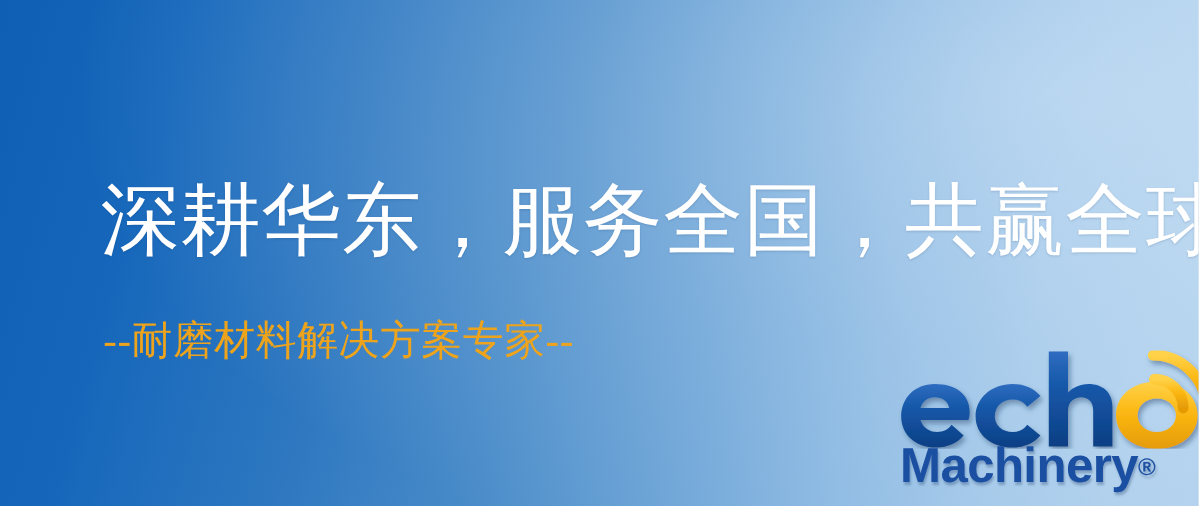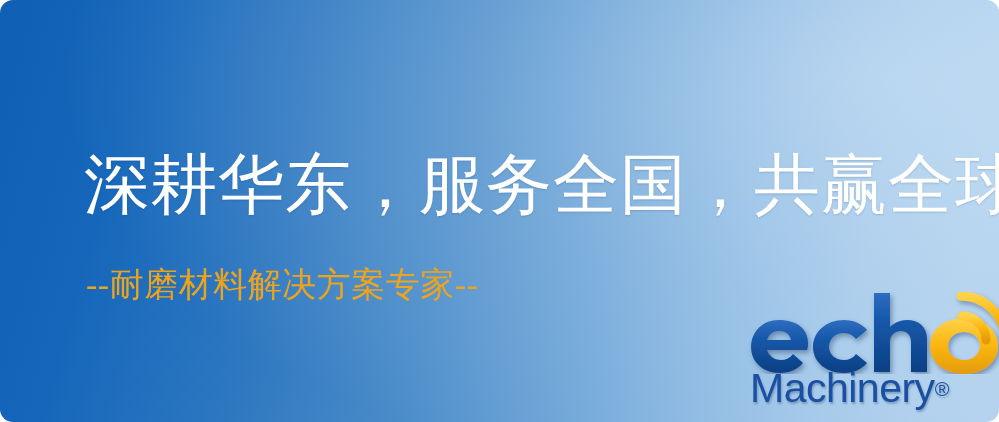--- a/index.html
+++ b/index.html
@@ -19,21 +19,20 @@
         #0f5fb4 0%,
         #1667bb 14%,
         #2d77c0 30%,
         #4a8cc9 46%,
         #6ba3d6 60%,
         #8cb9e2 73%,
         #a3c8e9 84%,
         #aecfec 93%,
         #b2d1ed 100%);
     font-family: "Liberation Sans", sans-serif;
-    border-radius: 13px;
   }
 
   
   #banner .bg-sheen {
     position: absolute;
     inset: 0;
     background: radial-gradient(120% 150% at 88% 18%,
                 rgba(210,230,248,0.55) 0%,
                 rgba(210,230,248,0.22) 35%,
                 rgba(210,230,248,0.0) 68%);
@@ -82,21 +81,21 @@
     top: 0;
     width: 251px;
     height: 82px;
   }
 
   .logo-sub {
     position: absolute;
     left: 2px;
     top: 72px;
     font-family: "Liberation Sans", sans-serif;
-    font-weight: normal;
+    font-weight: bold;
     font-size: 41px;
     line-height: 48px;
     color: #1b4fa2;
     letter-spacing: -0.5px;
     white-space: nowrap;
     text-shadow: 1px 2px 2px rgba(20,50,95,0.30);
   }
 
   .logo-sub .reg {
     font-size: 20px;

